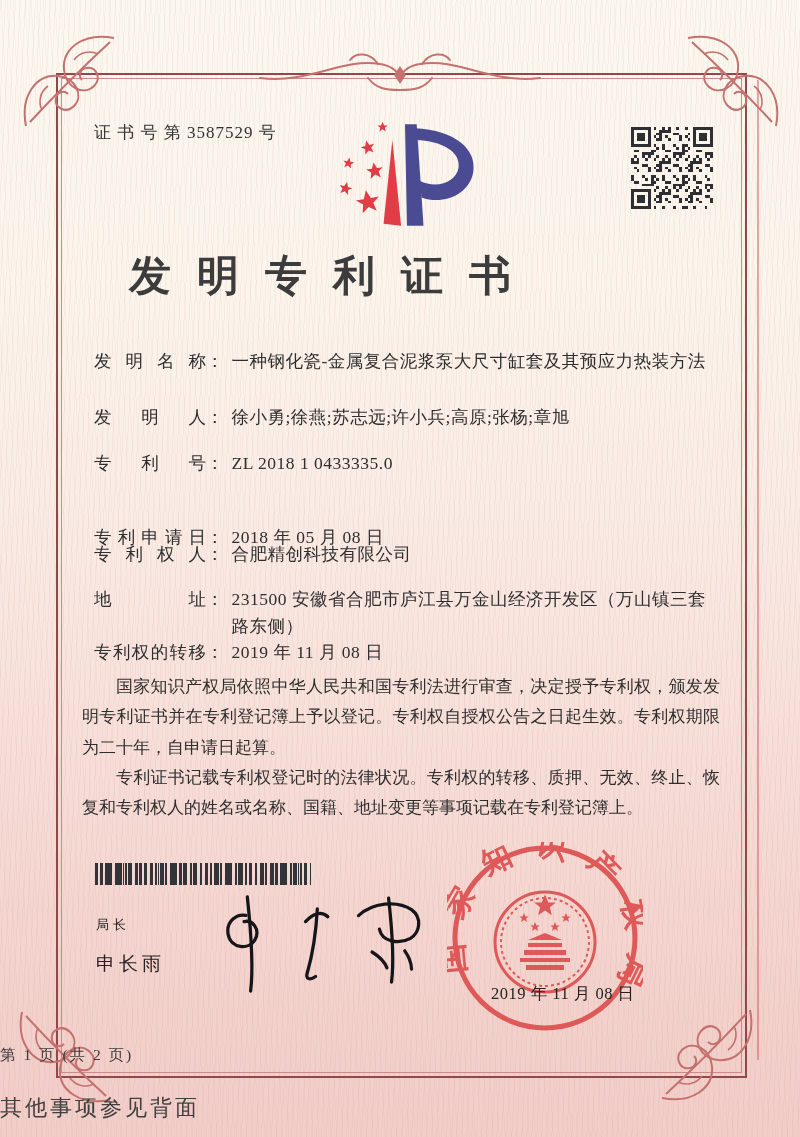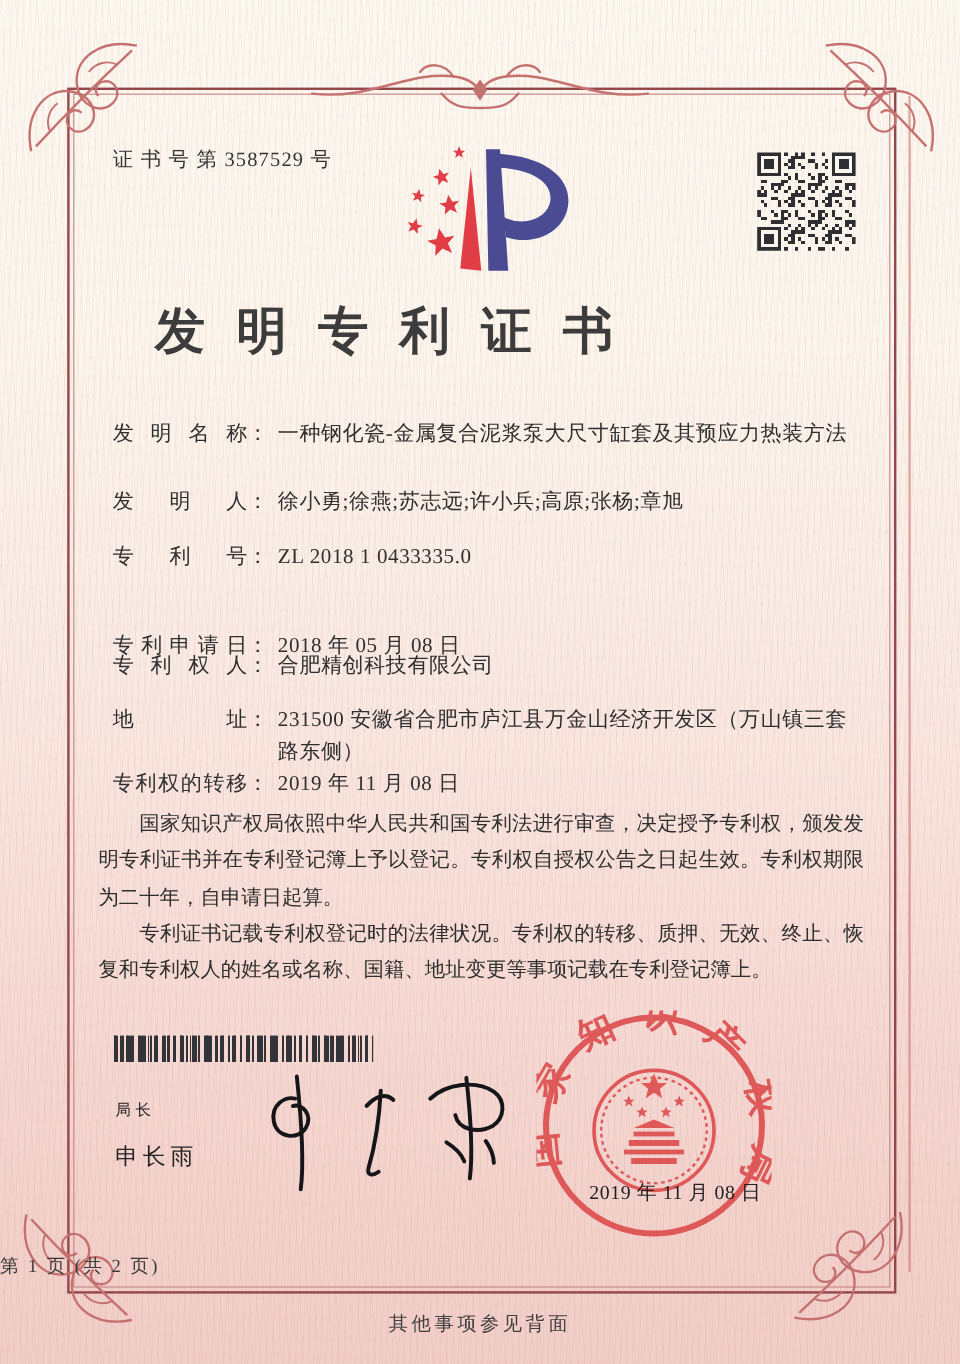--- a/index.html
+++ b/index.html
@@ -50,21 +50,21 @@
       repeating-linear-gradient(90deg,#33333a 0 1px,transparent 1px 7px),
       repeating-linear-gradient(90deg,#33333a 0 3px,transparent 3px 11px);}
   .officer-title{position:absolute;left:96px;top:916px;font-size:13px;color:#222;letter-spacing:4px;}
   .officer-name{position:absolute;left:96px;top:951px;font-size:19px;color:#222;letter-spacing:4px;}
   .signature{position:absolute;left:208px;top:882px;width:225px;height:118px;transform:rotate(-2deg);}
   .signature path{stroke:#15151a;stroke-width:3.2;fill:none;stroke-linecap:round;stroke-linejoin:round;}
   .seal{position:absolute;left:447px;top:842px;width:196px;height:196px;opacity:.93;}
   .seal-date{position:absolute;left:491px;top:983px;font-size:16.5px;color:#222;letter-spacing:.5px;white-space:nowrap;}
   .page-num{position:absolute;left:0;top:1045px;width:770px;font-size:15.5px;
     letter-spacing:2px;color:#3a3a3a;}
-  .back-note{position:absolute;left:0;top:1093px;width:800px;text-align:center;font-size:16px;
+  .back-note{position:absolute;left:0;top:1093px;width:800px;text-align:left;font-size:22px;
     letter-spacing:3px;color:#3f3f3f;}
 </style>
 </head>
 <body>
 
 <div class="page">
 
   <svg width="0" height="0" style="position:absolute">
     <defs>
       <path id="star" d="M0,-10 L2.94,-3.09 L9.51,-3.09 L4.26,1.18 L5.88,8.09 L0,4 L-5.88,8.09 L-4.26,1.18 L-9.51,-3.09 L-2.94,-3.09 Z"></path>

